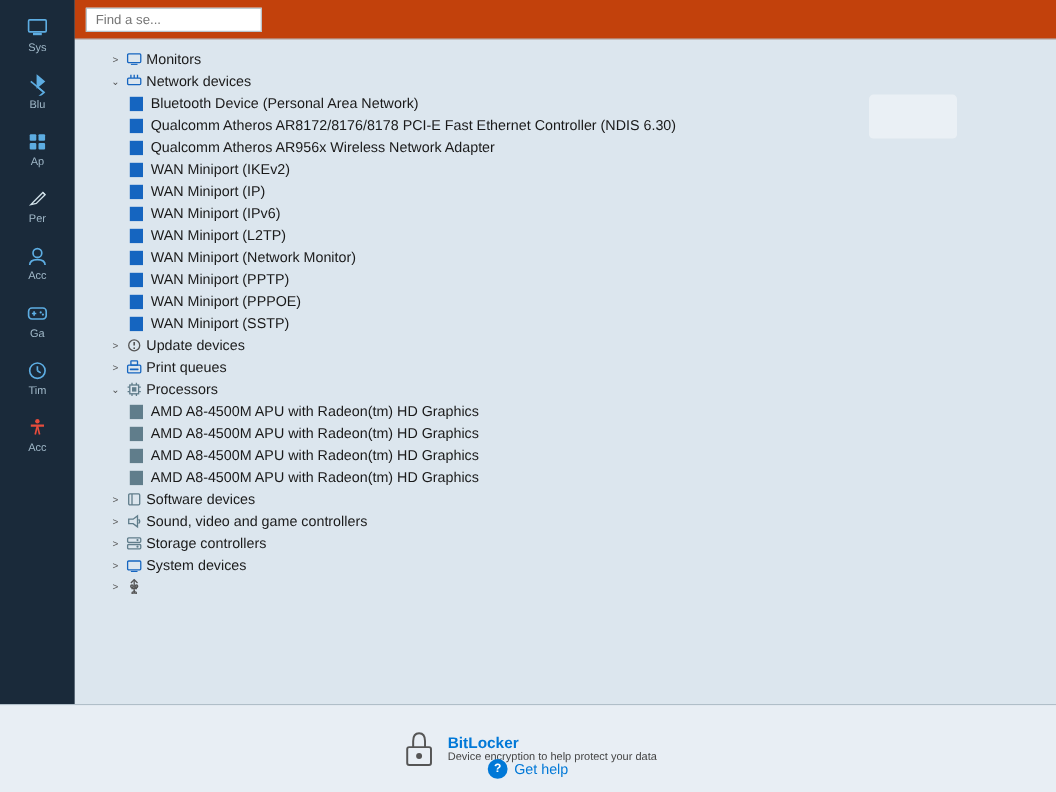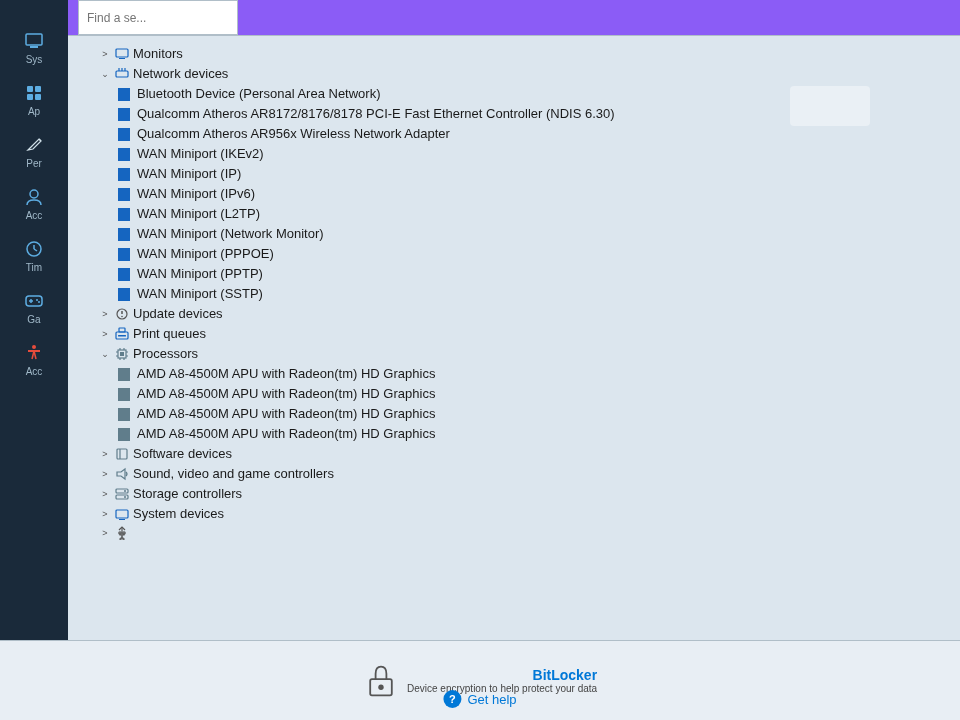--- a/index.html
+++ b/index.html
@@ -16,21 +16,21 @@
     
     .sidebar {
       position: absolute;
       left: 0;
       top: 0;
       width: 68px;
       height: 720px;
       background: #1a2a3a;
       display: flex;
       flex-direction: column;
-      padding-top: 21px;
+      padding-top: 5px;
     }
 
     .sidebar-item {
       display: flex;
       flex-direction: column;
       align-items: center;
       padding: 8px 4px;
       color: #a0b8c8;
       font-size: 10px;
       text-align: center;
@@ -48,23 +48,24 @@
       justify-content: center;
     }
 
     
     .search-bar {
       position: absolute;
       left: 68px;
       top: 0;
       right: 0;
       height: 36px;
-      background: #8b5cf6;
+      background: #c2410c;
       border-bottom: 1px solid #b0bec8;
       display: flex;
+      align-items: center;
       padding: 0 10px;
     }
 
     .search-input {
       background: white;
       border: 1px solid #b0bec8;
       padding: 3px 8px;
       font-size: 12px;
       width: 160px;
       color: #333;
@@ -148,21 +149,20 @@
       height: 36px;
       margin-right: 10px;
       color: #555;
     }
 
     .bitlocker-text h3 {
       font-size: 14px;
       font-weight: 600;
       color: #0078d7;
       cursor: pointer;
-      text-align: right;
     }
 
     .bitlocker-text p {
       font-size: 10px;
       color: #444;
     }
 
     .get-help {
       position: absolute;
       bottom: 10px;
@@ -209,20 +209,30 @@
     <div class="sidebar-icon">
       <svg width="20" height="20" viewBox="0 0 20 20" fill="#5dade2">
           <rect x="2" y="3" width="16" height="11" rx="1" fill="none" stroke="#5dade2" stroke-width="1.5"></rect>
           <rect x="6" y="15" width="8" height="2" fill="#5dade2"></rect>
         </svg>
     </div>
     <span>Sys</span>
   </div>
   <div class="sidebar-item">
     <div class="sidebar-icon">
+      <svg width="18" height="20" viewBox="0 0 18 20" fill="none">
+          <path d="M9 2 L15 7 L9 12 L9 2Z" stroke="#5dade2" stroke-width="1.5" fill="#5dade2"></path>
+          <path d="M9 12 L15 17 L9 22" stroke="#5dade2" stroke-width="1.5" fill="none"></path>
+          <line x1="3" y1="7" x2="15" y2="17" stroke="#5dade2" stroke-width="1.5"></line>
+        </svg>
+    </div>
+    <span>Blu</span>
+  </div>
+  <div class="sidebar-item">
+    <div class="sidebar-icon">
       <svg width="18" height="18" viewBox="0 0 18 18" fill="none">
           <rect x="2" y="2" width="6" height="6" rx="1" fill="#5dade2"></rect>
           <rect x="10" y="2" width="6" height="6" rx="1" fill="#5dade2"></rect>
           <rect x="2" y="10" width="6" height="6" rx="1" fill="#5dade2"></rect>
           <rect x="10" y="10" width="6" height="6" rx="1" fill="#5dade2"></rect>
         </svg>
     </div>
     <span>Ap</span>
   </div>
   <div class="sidebar-item">
@@ -235,45 +245,45 @@
     <span>Per</span>
   </div>
   <div class="sidebar-item">
     <div class="sidebar-icon">
       <svg width="20" height="20" viewBox="0 0 20 20" fill="none">
           <circle cx="10" cy="7" r="4" stroke="#5dade2" stroke-width="1.5"></circle>
           <path d="M3 18 Q3 13 10 13 Q17 13 17 18" stroke="#5dade2" stroke-width="1.5" fill="none"></path>
         </svg>
     </div>
     <span>Acc</span>
-  </div>
-  <div class="sidebar-item">
-    <div class="sidebar-icon">
-      <svg width="18" height="18" viewBox="0 0 18 18" fill="none">
-          <circle cx="9" cy="9" r="7" stroke="#5dade2" stroke-width="1.5"></circle>
-          <line x1="9" y1="5" x2="9" y2="9" stroke="#5dade2" stroke-width="1.5"></line>
-          <line x1="9" y1="9" x2="12" y2="11" stroke="#5dade2" stroke-width="1.5"></line>
-        </svg>
-    </div>
-    <span>Tim</span>
   </div>
   <div class="sidebar-item">
     <div class="sidebar-icon">
       <svg width="20" height="16" viewBox="0 0 20 16" fill="none">
           <rect x="2" y="3" width="16" height="10" rx="3" stroke="#5dade2" stroke-width="1.5"></rect>
           <line x1="7" y1="6" x2="7" y2="10" stroke="#5dade2" stroke-width="1.5"></line>
           <line x1="5" y1="8" x2="9" y2="8" stroke="#5dade2" stroke-width="1.5"></line>
           <circle cx="13" cy="7" r="1" fill="#5dade2"></circle>
           <circle cx="15" cy="9" r="1" fill="#5dade2"></circle>
         </svg>
     </div>
     <span>Ga</span>
   </div>
   <div class="sidebar-item">
     <div class="sidebar-icon">
+      <svg width="18" height="18" viewBox="0 0 18 18" fill="none">
+          <circle cx="9" cy="9" r="7" stroke="#5dade2" stroke-width="1.5"></circle>
+          <line x1="9" y1="5" x2="9" y2="9" stroke="#5dade2" stroke-width="1.5"></line>
+          <line x1="9" y1="9" x2="12" y2="11" stroke="#5dade2" stroke-width="1.5"></line>
+        </svg>
+    </div>
+    <span>Tim</span>
+  </div>
+  <div class="sidebar-item">
+    <div class="sidebar-icon">
       <svg width="20" height="20" viewBox="0 0 20 20" fill="none">
           <circle cx="10" cy="4" r="2" fill="#e74c3c"></circle>
           <line x1="4" y1="8" x2="16" y2="8" stroke="#e74c3c" stroke-width="2"></line>
           <path d="M10 8 L8 16" stroke="#e74c3c" stroke-width="1.5"></path>
           <path d="M10 8 L12 16" stroke="#e74c3c" stroke-width="1.5"></path>
         </svg>
     </div>
     <span>Acc</span>
   </div>
 
@@ -365,27 +375,27 @@
     <div class="tree-item indent-2">
       <span class="tree-icon">
         <span style="display:inline-block;width:13px;height:13px;background:#1565c0;margin-right:4px;vertical-align:middle;"></span>
       </span>
       <span>WAN Miniport (Network Monitor)</span>
     </div>
     <div class="tree-item indent-2">
       <span class="tree-icon">
         <span style="display:inline-block;width:13px;height:13px;background:#1565c0;margin-right:4px;vertical-align:middle;"></span>
       </span>
+      <span>WAN Miniport (PPTP)</span>
+    </div>
+    <div class="tree-item indent-2">
+      <span class="tree-icon">
+        <span style="display:inline-block;width:13px;height:13px;background:#1565c0;margin-right:4px;vertical-align:middle;"></span>
+      </span>
       <span>WAN Miniport (PPPOE)</span>
-    </div>
-    <div class="tree-item indent-2">
-      <span class="tree-icon">
-        <span style="display:inline-block;width:13px;height:13px;background:#1565c0;margin-right:4px;vertical-align:middle;"></span>
-      </span>
-      <span>WAN Miniport (PPTP)</span>
     </div>
     <div class="tree-item indent-2">
       <span class="tree-icon">
         <span style="display:inline-block;width:13px;height:13px;background:#1565c0;margin-right:4px;vertical-align:middle;"></span>
       </span>
       <span>WAN Miniport (SSTP)</span>
     </div>
 
     <div class="tree-item indent-1">
       <span class="expand-btn">&gt;</span>

